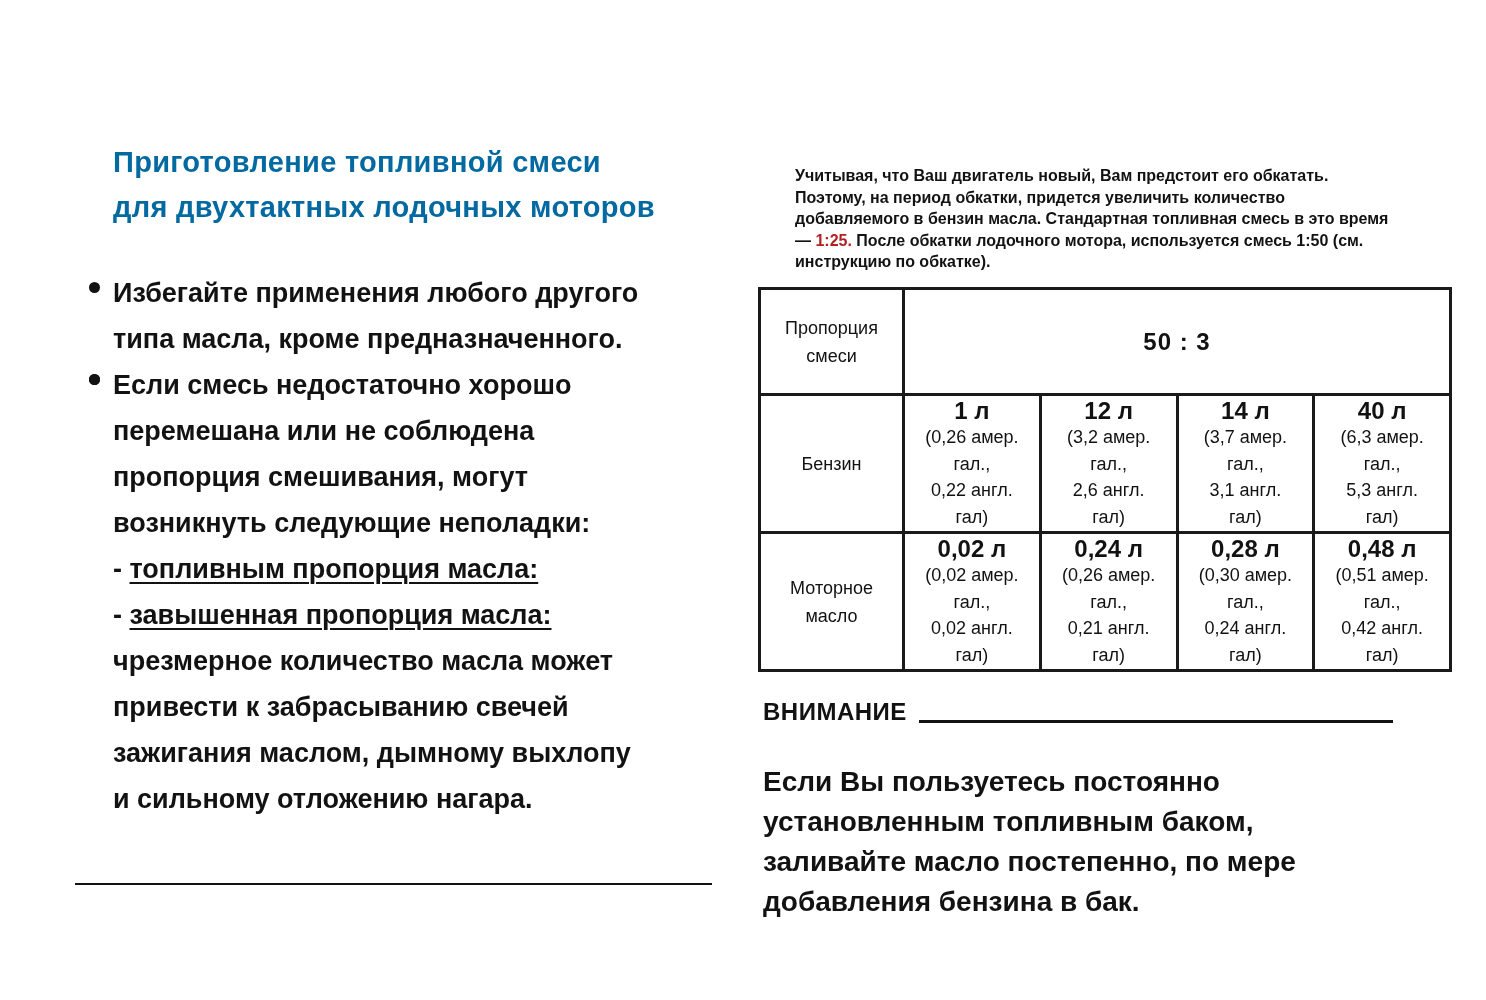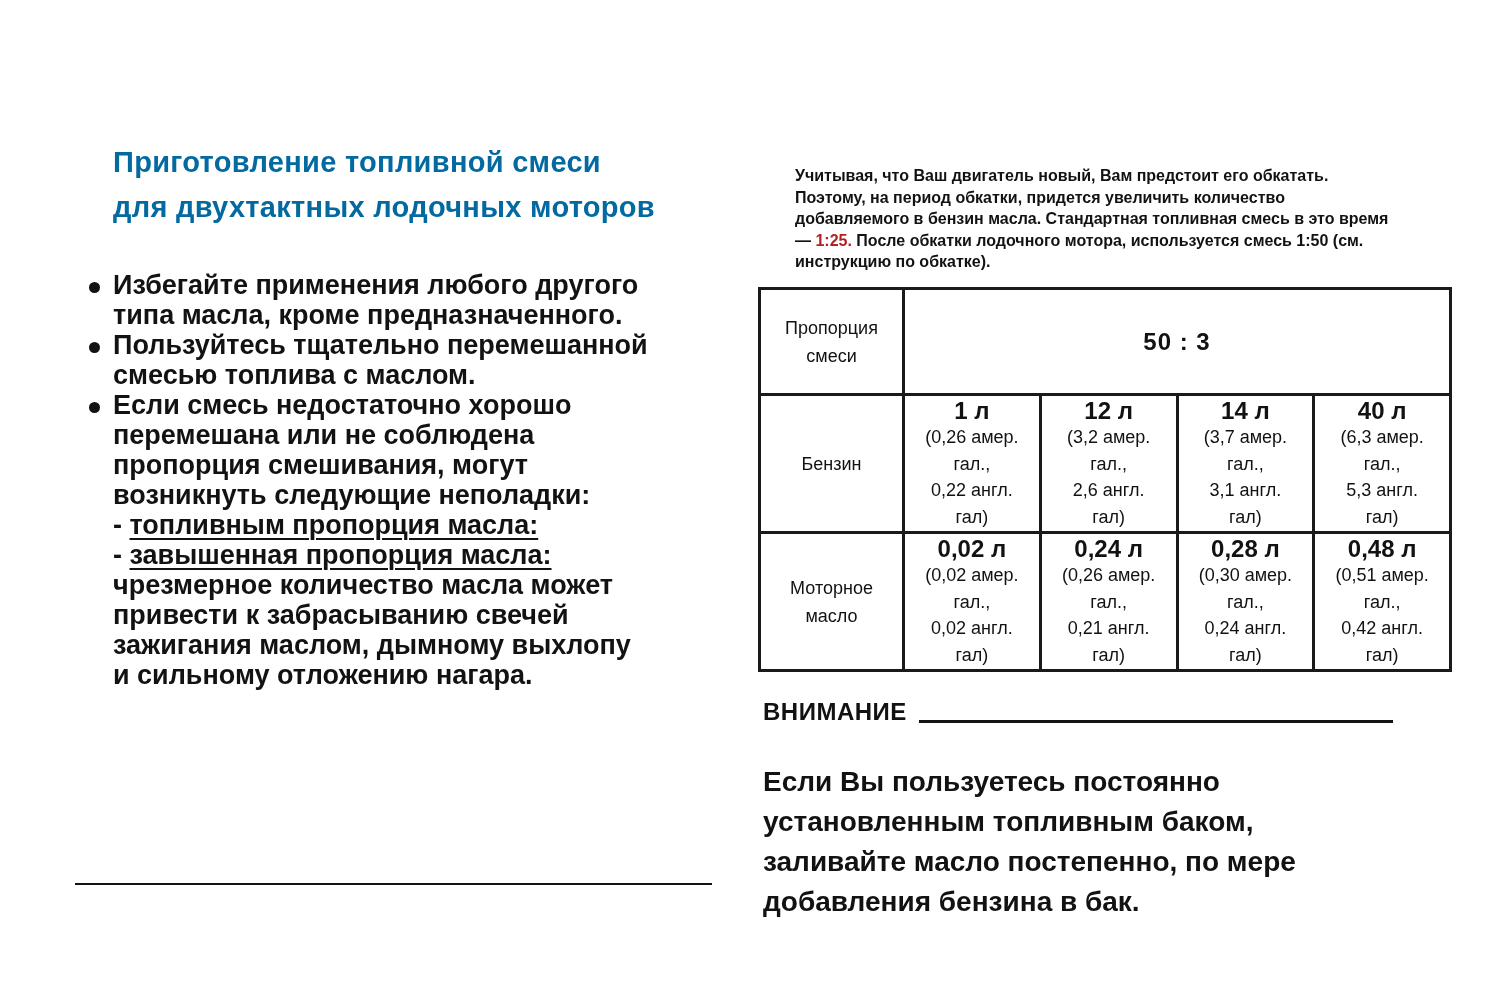--- a/index.html
+++ b/index.html
@@ -16,21 +16,21 @@
   
   .left-col { position: absolute; left: 88px; top: 140px; width: 648px; }
   .title {
     margin: 0 0 0 25px;
     color: #0369a1;
     font-size: 29px; font-weight: 700; line-height: 45px;
     letter-spacing: 0.3px;
   }
   .bullets {
     list-style: none; margin: 40px 0 0 0; padding: 0;
-    font-size: 27px; font-weight: 700; line-height: 30px;
+    font-size: 27px; font-weight: 700; line-height: 46px;
   }
   .bullet-item { position: relative; padding-left: 25px; }
   .bullet-dot {
     position: absolute; left: 1px; top: 12px;
     width: 11px; height: 11px; border-radius: 50%;
     background: #121212;
   }
   .sub-label {
     text-decoration: underline;
     text-decoration-thickness: 2px;
@@ -87,22 +87,20 @@
     </h1>
 
     <ul class="bullets">
       <li class="bullet-item">
         <span class="bullet-dot"></span>
         <span class="pre">Избегайте применения любого другого
 типа масла, кроме предназначенного.</span>
       </li>
       <li class="bullet-item">
         <span class="bullet-dot"></span>
-        <span class="pre">Пользуйтесь тщательно перемешанной
-смесью топлива с маслом.</span>
       </li>
       <li class="bullet-item">
         <span class="bullet-dot"></span>
         <span class="pre">Если смесь недостаточно хорошо
 перемешана или не соблюдена
 пропорция смешивания, могут
 возникнуть следующие неполадки:</span>
         <div>
           <div><span>- </span><span class="sub-label">топливным пропорция масла:</span></div>
         </div>

